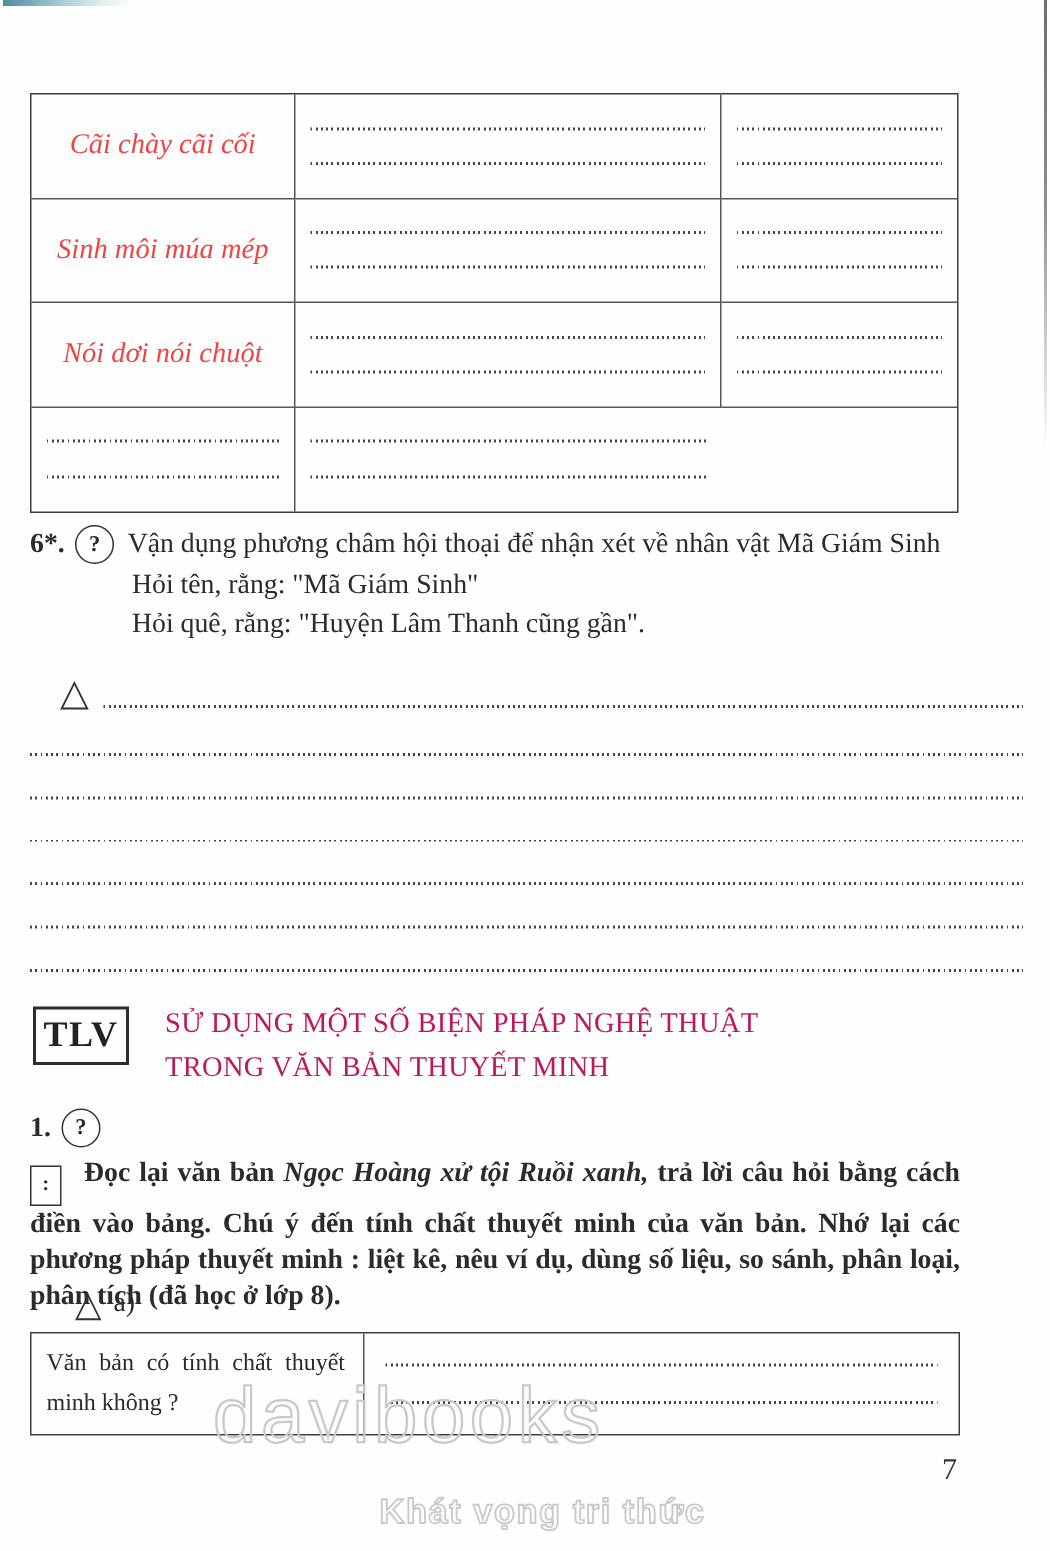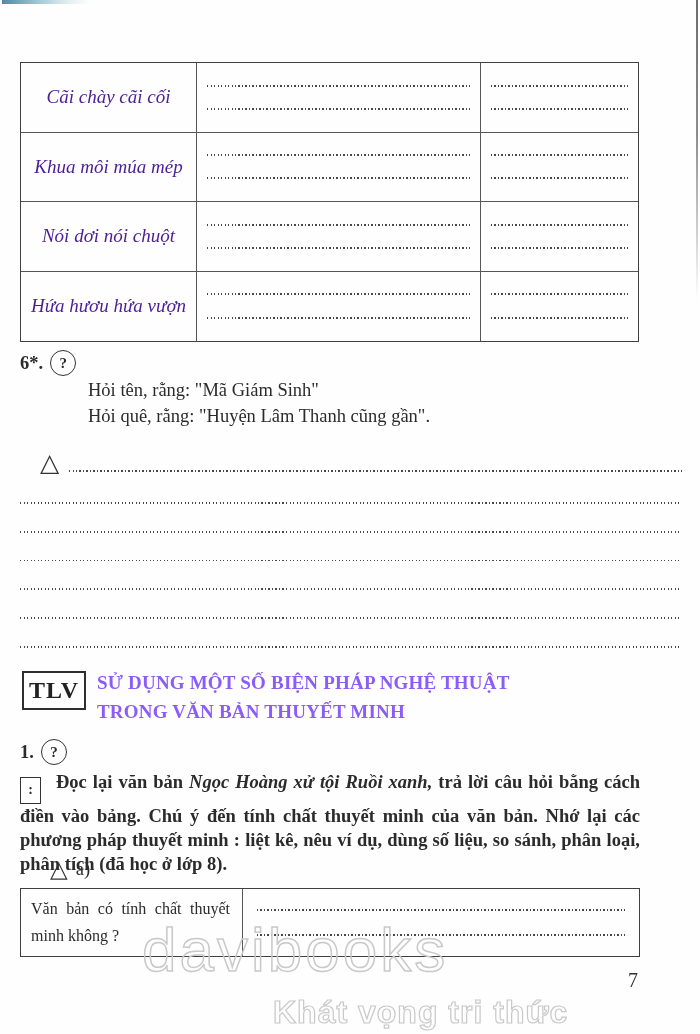--- a/index.html
+++ b/index.html
@@ -17,21 +17,21 @@
   .ansline{height:1.8px;
     background-image:repeating-linear-gradient(90deg,#474747 0,#474747 1.3px,transparent 1.3px,transparent 3.5px);}
 
   
   #table1{position:absolute;left:20px;top:62px;width:617px;height:278px;
     border:1.8px solid #3f3f3f;display:grid;
     grid-template-columns:176px 284px 1fr;grid-template-rows:repeat(4,1fr);}
   .br{border-right:1.1px solid #565656;}
   .bb{border-bottom:1.1px solid #565656;}
   .idiom{display:flex;align-items:center;justify-content:center;
-    font-style:italic;font-size:19px;color:#4c1d95;}
+    font-style:italic;font-size:19px;color:#ef4444;}
   .fillcell{display:flex;flex-direction:column;justify-content:space-around;
     padding:11px 10px;}
 
   
   #q6{position:absolute;left:20px;top:350px;width:622px;font-size:18.5px;line-height:26.5px;}
   .qline{display:flex;align-items:center;}
   .qnum{font-weight:bold;margin-right:7px;}
   .qicon{display:inline-flex;flex:0 0 auto;width:24px;height:24px;border:1.7px solid #333;
     border-radius:50%;align-items:center;justify-content:center;
     font-size:15px;font-weight:bold;margin-right:9px;}
@@ -42,22 +42,22 @@
   .ans-first{display:flex;align-items:flex-end;height:26px;}
   .tri{font-size:25px;line-height:25px;color:#333;margin:0 10px 0 20px;}
   .flexline{flex:1;margin-bottom:3px;}
   #answers > .ansline{margin-top:27px;}
 
   
   #tlv{position:absolute;left:22px;top:668px;display:flex;align-items:flex-start;}
   .tlv-badge{border:2.6px solid #2e2e2e;width:60px;height:35px;display:flex;
     align-items:center;justify-content:center;font-weight:bold;font-size:24px;
     letter-spacing:1px;margin-top:3px;color:#222;}
-  .tlv-title{margin-left:11px;font-weight:bold;font-size:19px;line-height:29px;
-    letter-spacing:.2px;color:#8b5cf6;}
+  .tlv-title{margin-left:24px;font-weight:normal;font-size:19px;line-height:29px;
+    letter-spacing:.2px;color:#be185d;}
 
   
   #q1{position:absolute;left:20px;top:739px;width:620px;font-size:18.5px;}
   .q1line{display:flex;align-items:center;line-height:25px;}
   .para{margin-top:5px;line-height:24px;text-align:justify;font-weight:bold;}
   .boxicon{display:inline-flex;width:19px;height:25px;border:1.6px solid #333;
     align-items:center;justify-content:center;font-size:14px;margin-right:15px;
     vertical-align:-6px;}
   .sub-a{position:absolute;left:50px;top:856px;font-size:18.5px;display:flex;align-items:center;}
   .tri2{font-size:23px;margin-right:8px;color:#333;}
@@ -65,22 +65,22 @@
   
   #table2{position:absolute;left:20px;top:888px;width:618px;height:67px;
     border:1.8px solid #3f3f3f;display:grid;grid-template-columns:222px 1fr;}
   .t2q{border-right:1.1px solid #565656;padding:6px 12px 0 10px;
     font-size:16px;line-height:27px;text-align:justify;}
   .t2a{display:flex;flex-direction:column;justify-content:space-around;padding:9px 14px;}
 
   
   .wm{position:absolute;font-family:"Liberation Sans",sans-serif;color:transparent;
     -webkit-text-stroke:1.5px #c9c9c9;white-space:nowrap;z-index:6;}
-  .wm1{left:142px;top:914px;font-size:62px;letter-spacing:3px;}
-  .wm2{left:253px;top:994px;font-size:32px;letter-spacing:1px;font-weight:bold;margin-left:20px;
+  .wm1{left:142px;top:914px;font-size:52px;letter-spacing:3px;}
+  .wm2{left:253px;top:994px;font-size:23px;letter-spacing:1px;font-weight:bold;
     -webkit-text-stroke:1.2px #c9c9c9;}
 
   .pagenum{position:absolute;left:628px;top:969px;font-size:20px;color:#333;}
 </style>
 </head>
 <body>
 
 <div class="page">
 
   <div class="top-streak"></div>
@@ -90,55 +90,55 @@
     <div class="idiom br bb">Cãi chày cãi cối</div>
     <div class="fillcell br bb">
       <div class="ansline"></div>
       <div class="ansline"></div>
     </div>
     <div class="fillcell bb">
       <div class="ansline"></div>
       <div class="ansline"></div>
     </div>
 
-    <div class="idiom br bb">Khua môi múa mép</div>
+    <div class="idiom br bb">Sinh môi múa mép</div>
     <div class="fillcell br bb">
       <div class="ansline"></div>
       <div class="ansline"></div>
     </div>
     <div class="fillcell bb">
       <div class="ansline"></div>
       <div class="ansline"></div>
     </div>
 
     <div class="idiom br bb">Nói dơi nói chuột</div>
     <div class="fillcell br bb">
       <div class="ansline"></div>
       <div class="ansline"></div>
     </div>
     <div class="fillcell bb">
       <div class="ansline"></div>
       <div class="ansline"></div>
     </div>
 
-    <div class="idiom br">Hứa hươu hứa vượn</div>
     <div class="fillcell br">
       <div class="ansline"></div>
       <div class="ansline"></div>
     </div>
     <div class="fillcell">
       <div class="ansline"></div>
       <div class="ansline"></div>
     </div>
   </div>
 
   <div id="q6">
     <div class="qline">
       <span class="qnum">6*.</span>
       <span class="qicon">?</span>
+      <span>Vận dụng phương châm hội thoại để nhận xét về nhân vật Mã Giám Sinh</span>
     </div>
     <div class="verse">Hỏi tên, rằng: "Mã Giám Sinh"</div>
     <div class="verse">Hỏi quê, rằng: "Huyện Lâm Thanh cũng gần".</div>
   </div>
 
   <div id="answers">
     <div class="ans-first">
       <span class="tri">△</span>
       <div class="ansline flexline"></div>
     </div>

